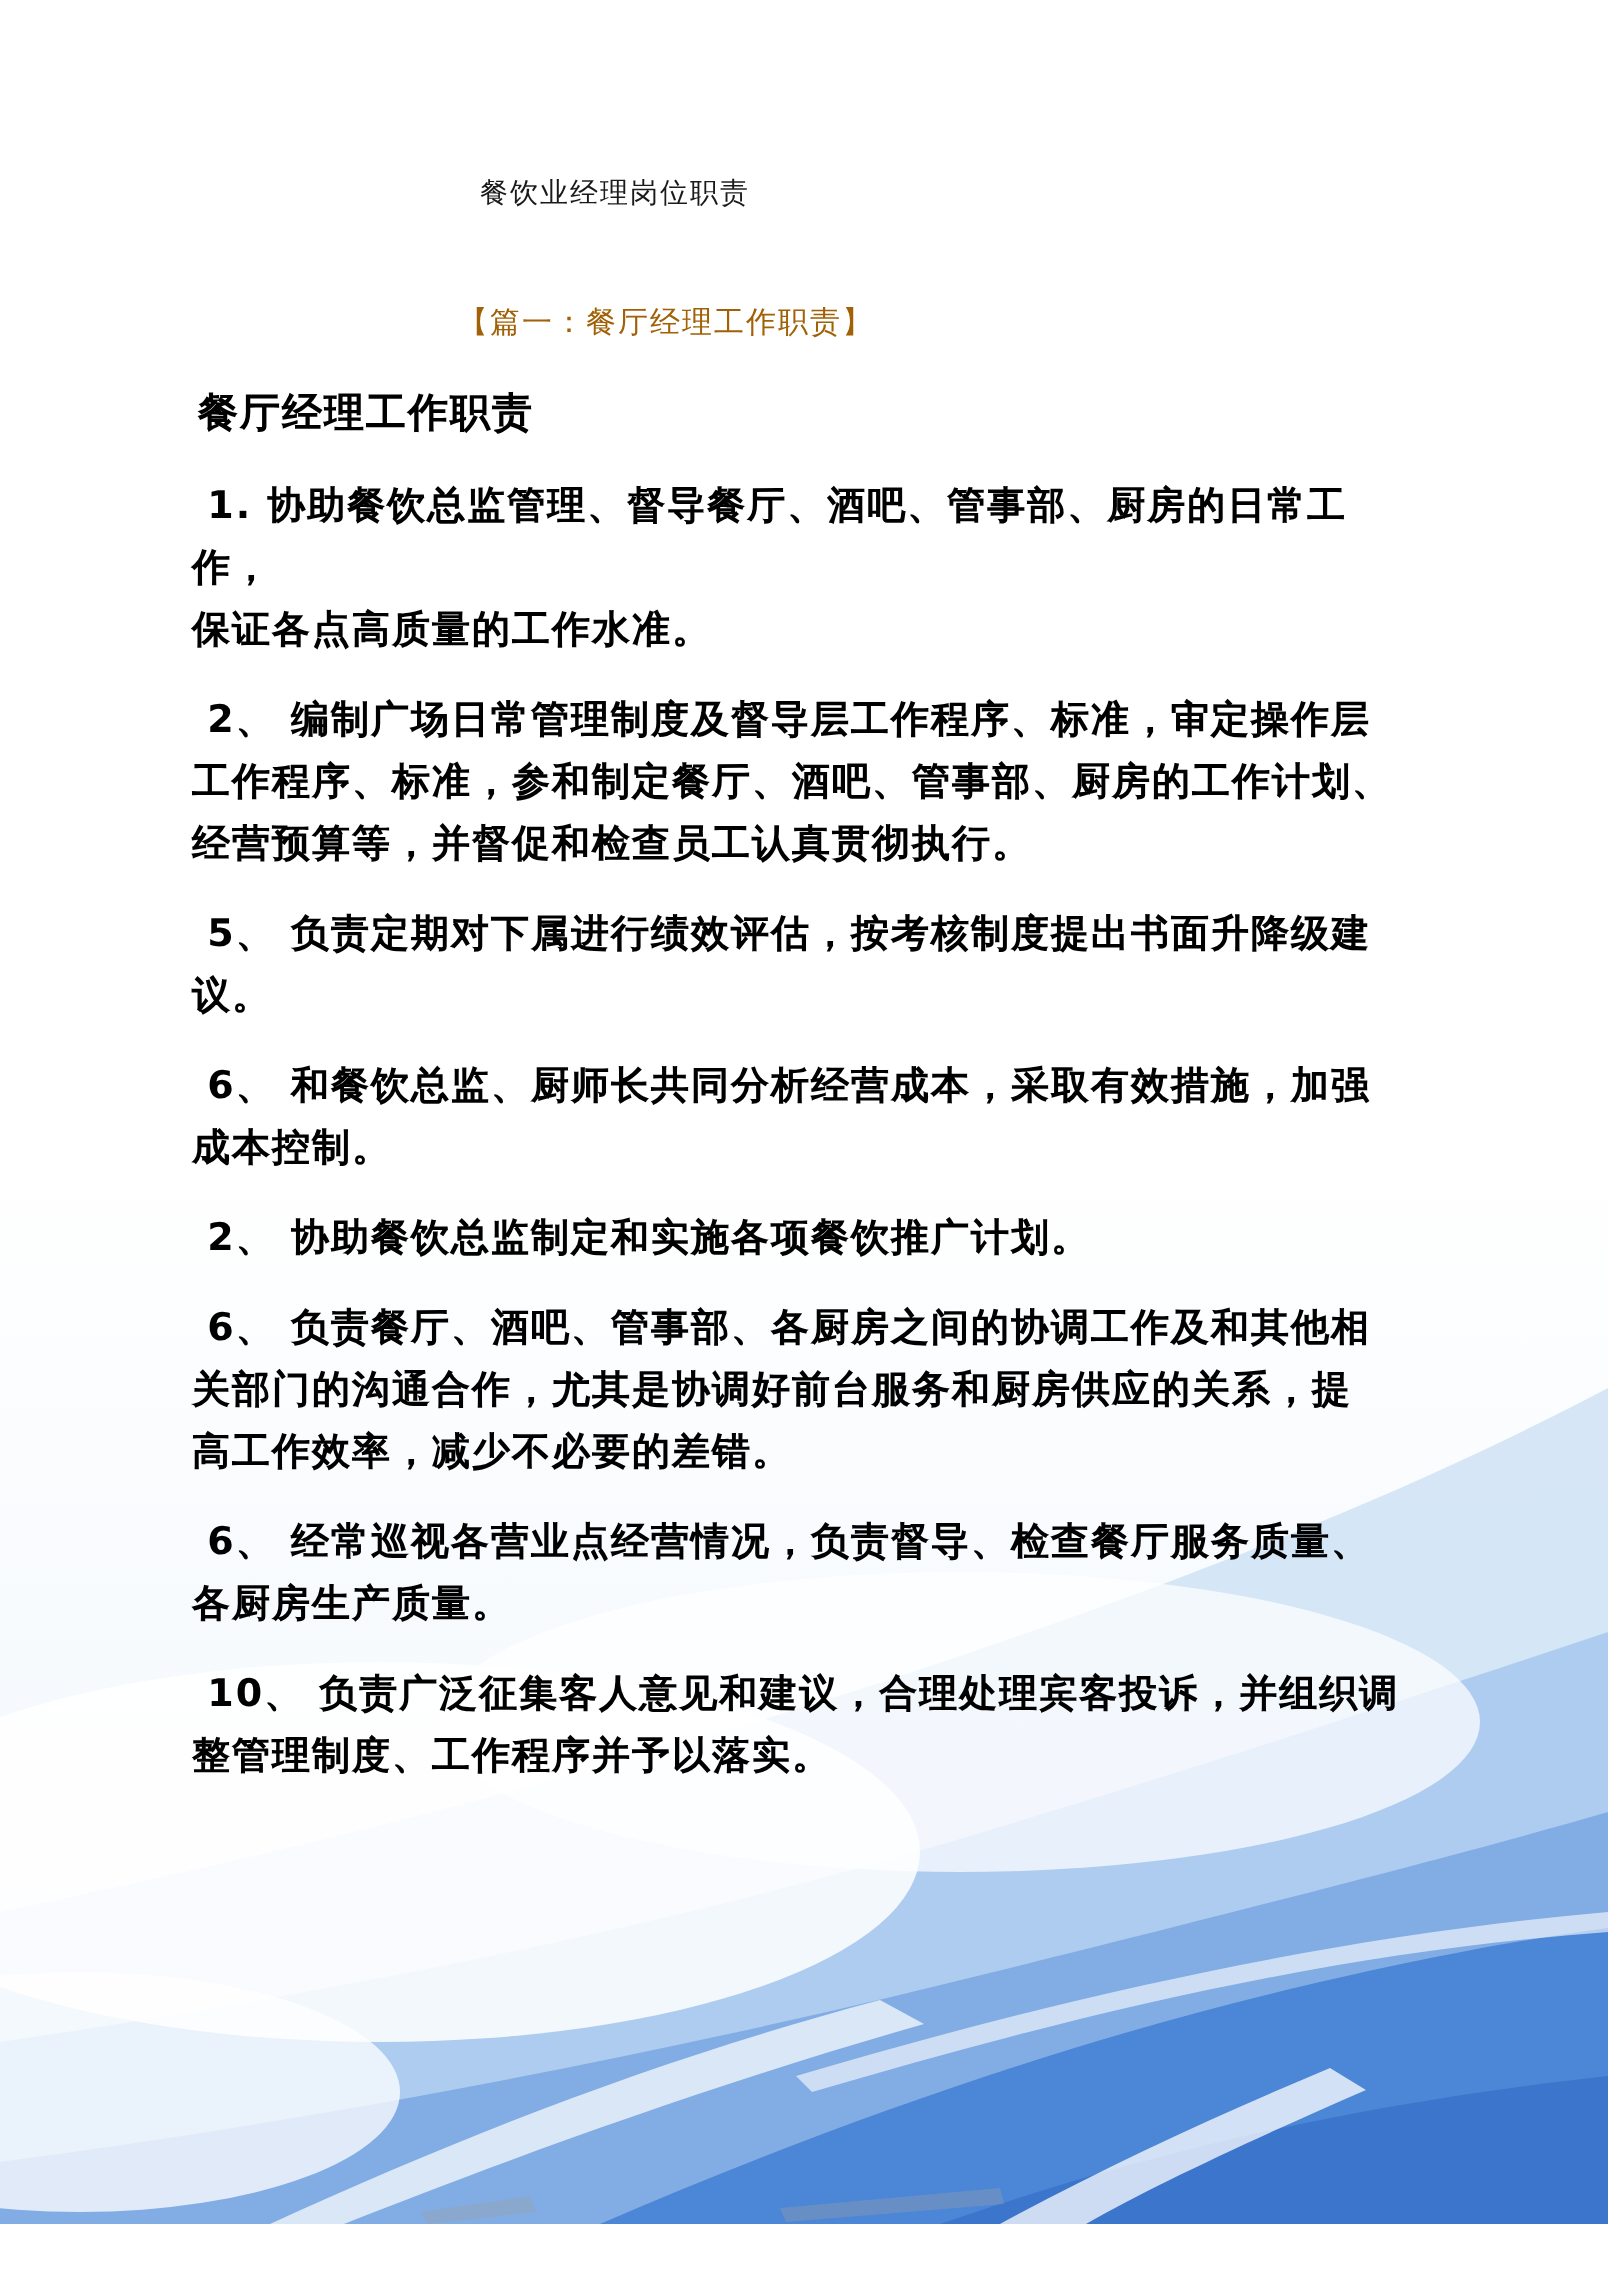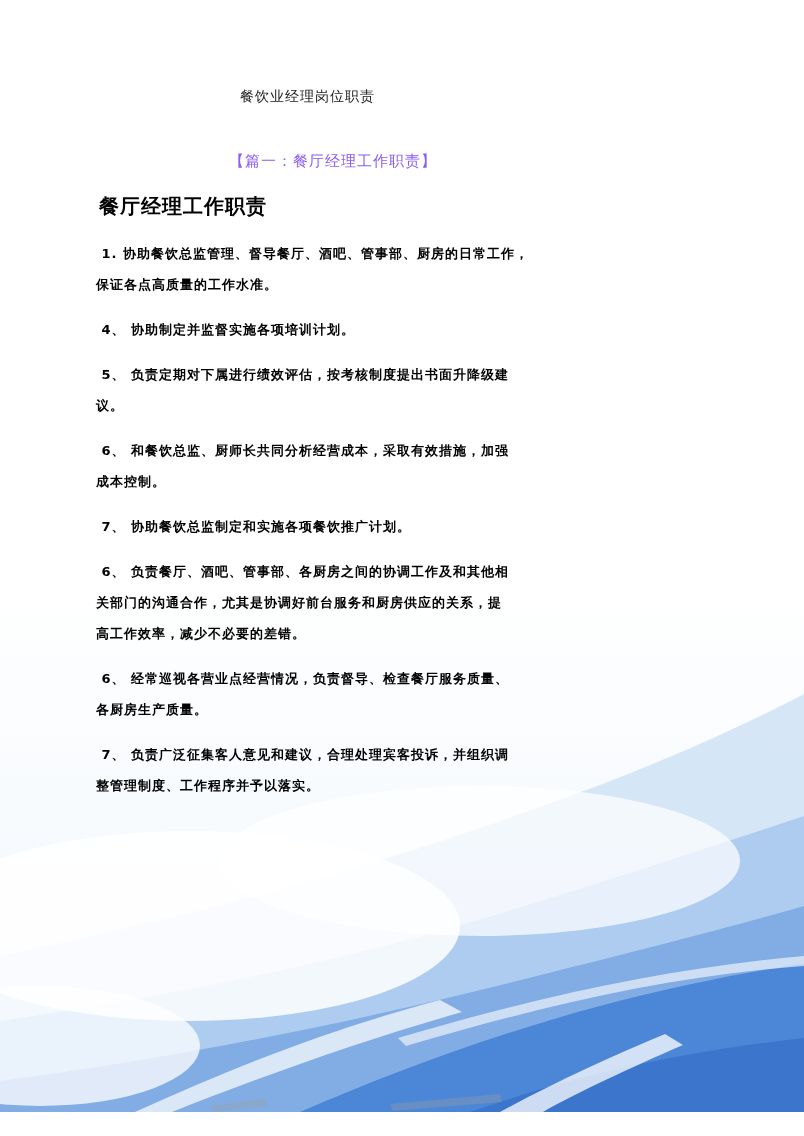--- a/index.html
+++ b/index.html
@@ -14,35 +14,35 @@
 
   .doc-title {
     position: absolute; left: 240px; top: 88px;
     font-family: "Liberation Serif", "DejaVu Serif", serif;
     font-size: 14px; color: #1a1a1a; letter-spacing: 1px;
     white-space: pre;
   }
   .section-marker {
     position: absolute; left: 229px; top: 152px;
     font-family: "Liberation Serif", "DejaVu Serif", serif;
-    font-size: 15px; color: #8b5cf6; letter-spacing: 1px;
+    font-size: 15px; color: #a16207; letter-spacing: 1px;
     white-space: pre;
   }
   .section-heading {
     position: absolute; left: 99px; top: 193px;
     font-family: "DejaVu Sans", "Liberation Sans", sans-serif;
     font-size: 20px; font-weight: bold; color: #000000;
     letter-spacing: 1px; white-space: pre;
   }
   .content {
     position: absolute; left: 96px; top: 238px; width: 620px;
   }
   .para {
     font-family: "DejaVu Sans", "Liberation Sans", sans-serif;
-    font-size: 13px; font-weight: bold; color: #000000;
+    font-size: 19px; font-weight: bold; color: #000000;
     line-height: 31px; letter-spacing: 1px;
     white-space: pre-wrap;
     margin: 0 16px 14px 0;
   }
 
   .waves {
     position: absolute; left: 0; top: 576px;
     width: 804px; height: 560px;
     display: block;
   }
@@ -85,28 +85,30 @@
 
   <div class="doc-title">餐饮业经理岗位职责</div>
 
   <div class="section-marker">【篇一：餐厅经理工作职责】</div>
 
   <div class="section-heading">餐厅经理工作职责</div>
 
   <div class="content">
       <p class="para"> 1. 协助餐饮总监管理、督导餐厅、酒吧、管事部、厨房的日常工作，
 保证各点高质量的工作水准。</p>
-      <p class="para"> 4、 协助制定并监督实施各项培训计划。</p>
+      <p class="para"> 2、 编制广场日常管理制度及督导层工作程序、标准，审定操作层
+工作程序、标准，参和制定餐厅、酒吧、管事部、厨房的工作计划、
+经营预算等，并督促和检查员工认真贯彻执行。</p>
       <p class="para"> 5、 负责定期对下属进行绩效评估，按考核制度提出书面升降级建
 议。</p>
       <p class="para"> 6、 和餐饮总监、厨师长共同分析经营成本，采取有效措施，加强
 成本控制。</p>
-      <p class="para"> 7、 协助餐饮总监制定和实施各项餐饮推广计划。</p>
+      <p class="para"> 2、 协助餐饮总监制定和实施各项餐饮推广计划。</p>
       <p class="para"> 6、 负责餐厅、酒吧、管事部、各厨房之间的协调工作及和其他相
 关部门的沟通合作，尤其是协调好前台服务和厨房供应的关系，提
 高工作效率，减少不必要的差错。</p>
       <p class="para"> 6、 经常巡视各营业点经营情况，负责督导、检查餐厅服务质量、
 各厨房生产质量。</p>
-      <p class="para"> 7、 负责广泛征集客人意见和建议，合理处理宾客投诉，并组织调
+      <p class="para"> 10、 负责广泛征集客人意见和建议，合理处理宾客投诉，并组织调
 整管理制度、工作程序并予以落实。</p>
     </div>
 
 </div>
 
 </body></html>

